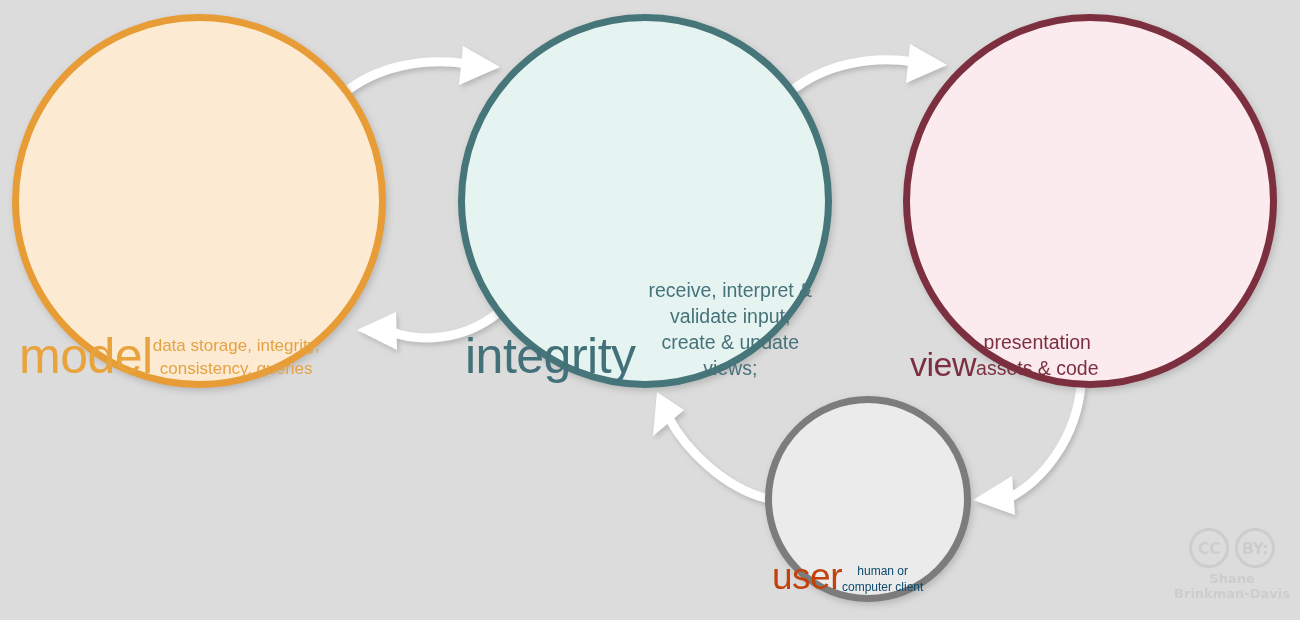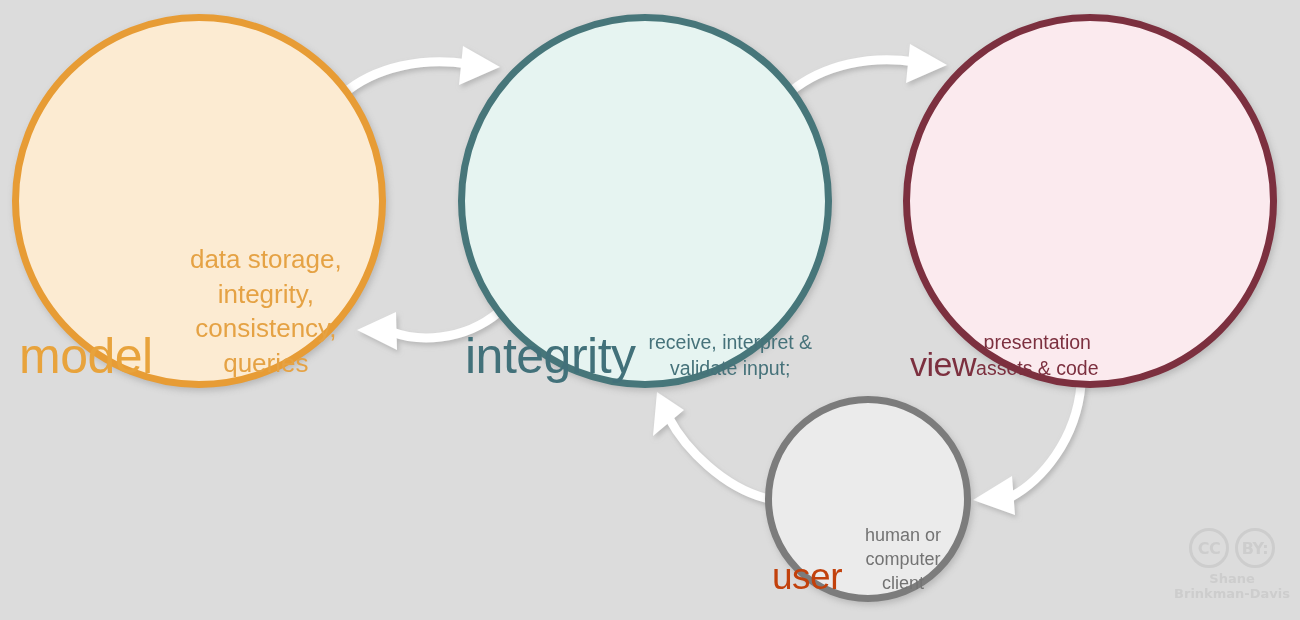--- a/index.html
+++ b/index.html
@@ -49,21 +49,21 @@
     background: #fcebd2;
     box-shadow: 2px 3px 6px rgba(120,120,120,0.35);
   }
   #node-model .node-title {
     color: #e8a33c;
     font-size: 50px;
     margin-top: 72px;
   }
   #node-model .node-desc {
     color: #e5a244;
-    font-size: 26px;
+    font-size: 17px;
     margin-top: 82px;
   }
 
   
   #node-controller {
     left: 458px; top: 14px;
     width: 374px; height: 374px;
     border: 7px solid #47767a;
     background: #e6f4f1;
     box-shadow: 2px 3px 6px rgba(120,120,120,0.35);
@@ -105,22 +105,22 @@
     border: 7px solid #7c7c7c;
     background: #ebebeb;
     box-shadow: 2px 3px 6px rgba(120,120,120,0.35);
   }
   #node-user .node-title {
     color: #c2410c;
     font-size: 37px;
     margin-top: 64px;
   }
   #node-user .node-desc {
-    color: #737373;
-    font-size: 18px;
+    color: #0c4a6e;
+    font-size: 12px;
     margin-top: 8px;
   }
 
   
   #license {
     position: absolute;
     left: 1176px;
     top: 528px;
     width: 112px;
     display: flex;
@@ -200,20 +200,21 @@
     <div class="node-desc">
       <div>data storage, integrity,</div>
       <div>consistency, queries</div>
     </div>
   </div>
 
   <div class="node" id="node-controller">
     <div class="node-title">integrity</div>
     <div class="node-desc">
       <div>receive, interpret &amp; validate input;</div>
+      <div>create &amp; update views;</div>
     </div>
   </div>
 
   <div class="node" id="node-view">
     <div class="node-title">view</div>
     <div class="node-desc">
       <div>presentation</div>
       <div>assets &amp; code</div>
     </div>
   </div>

